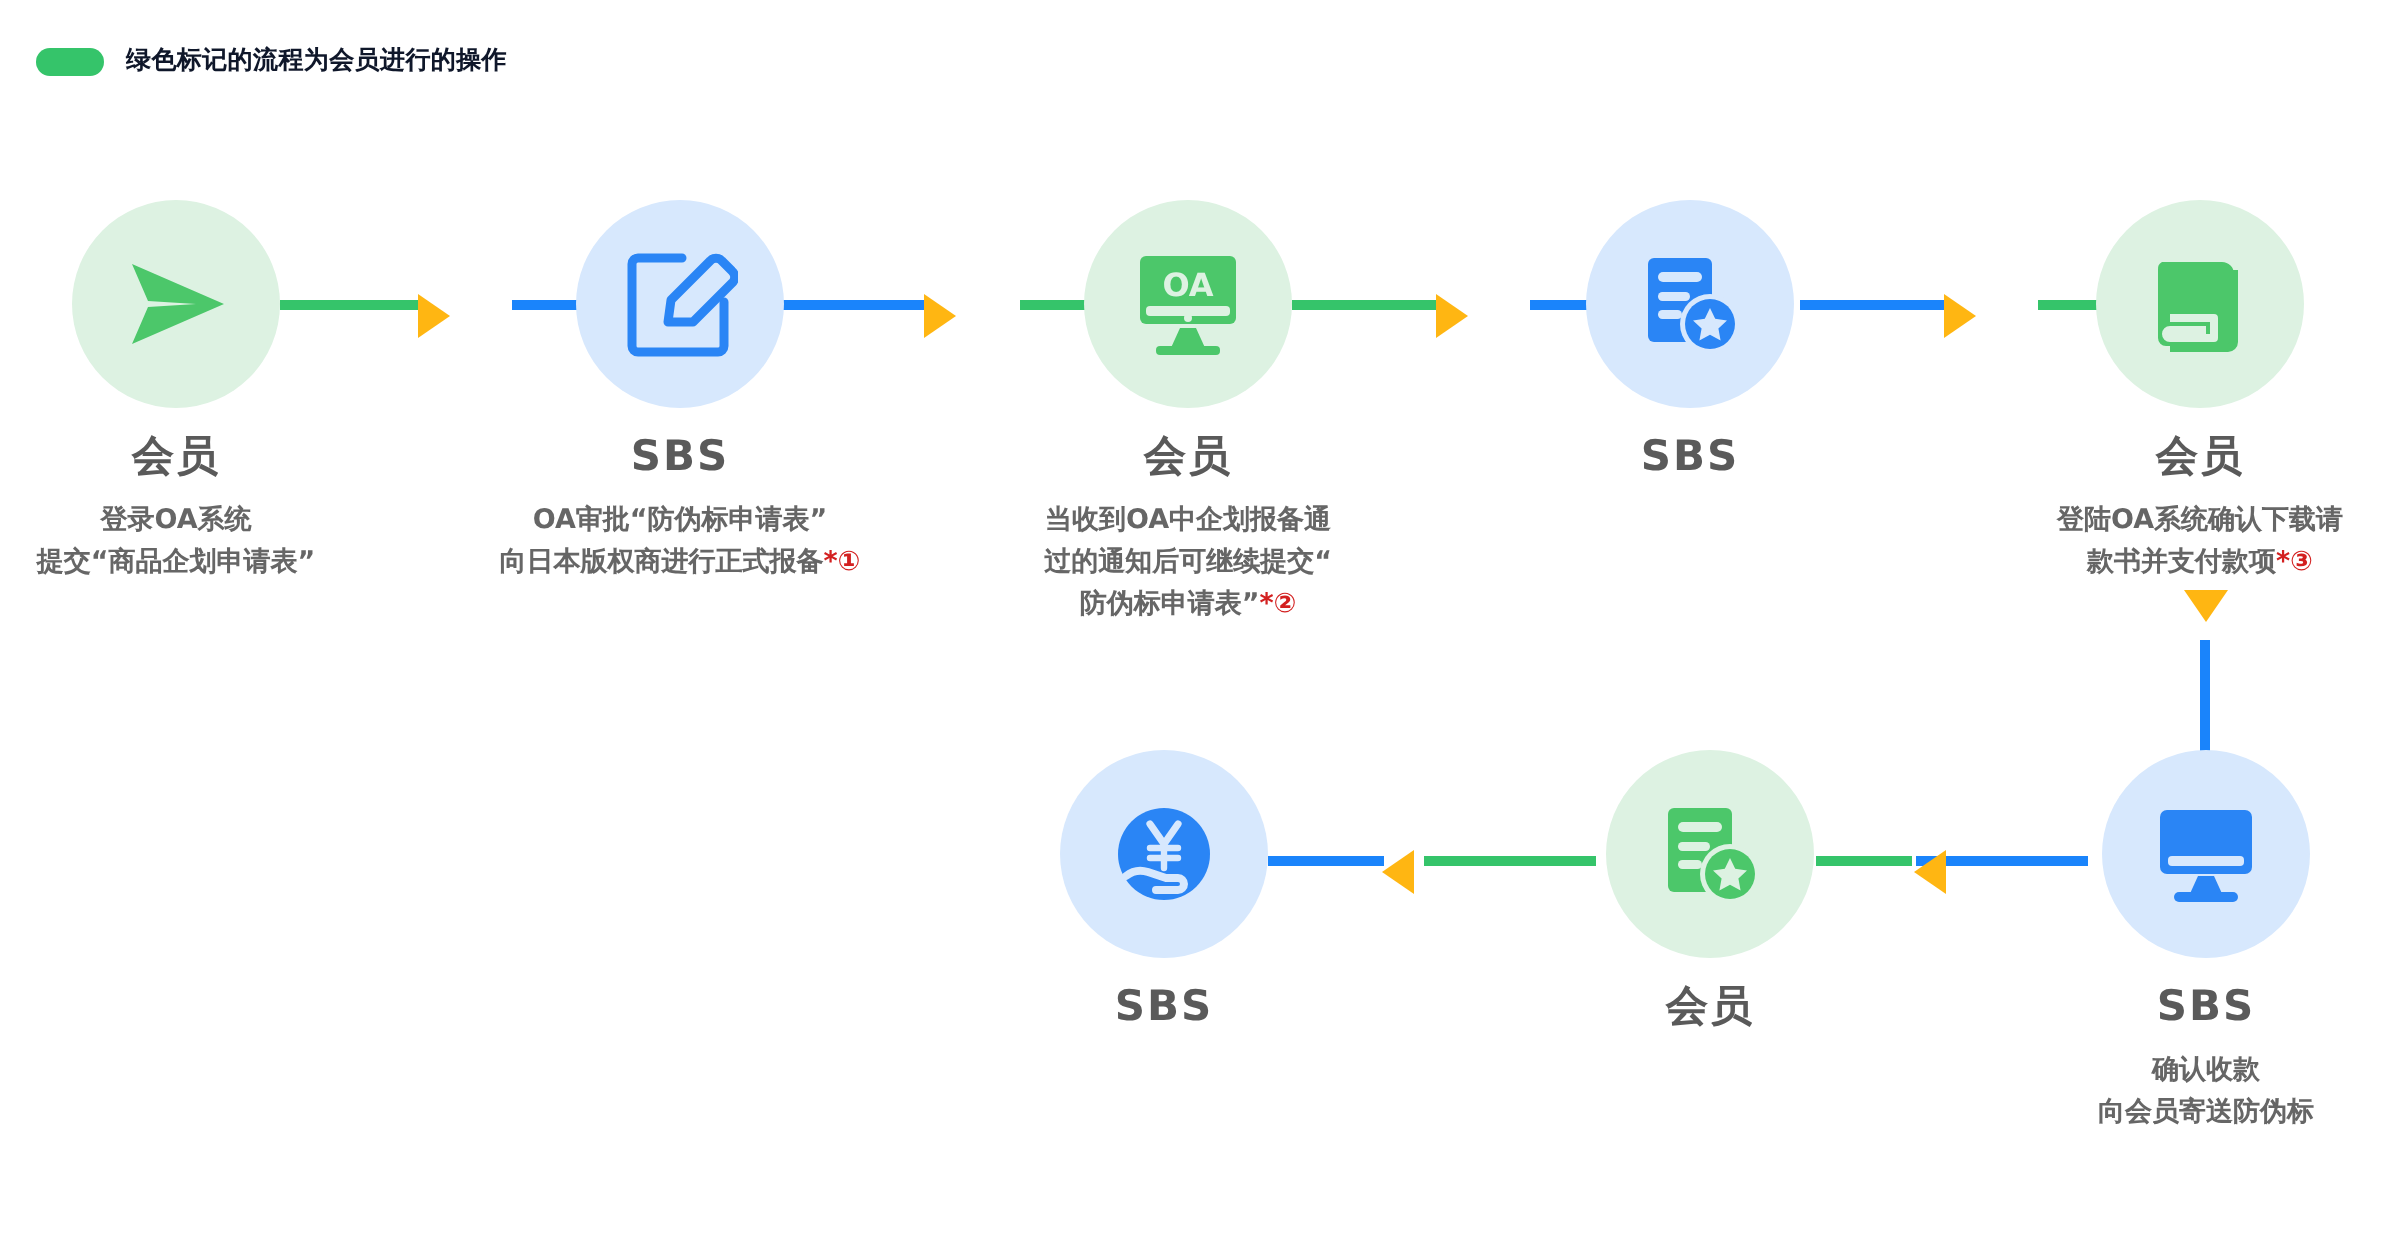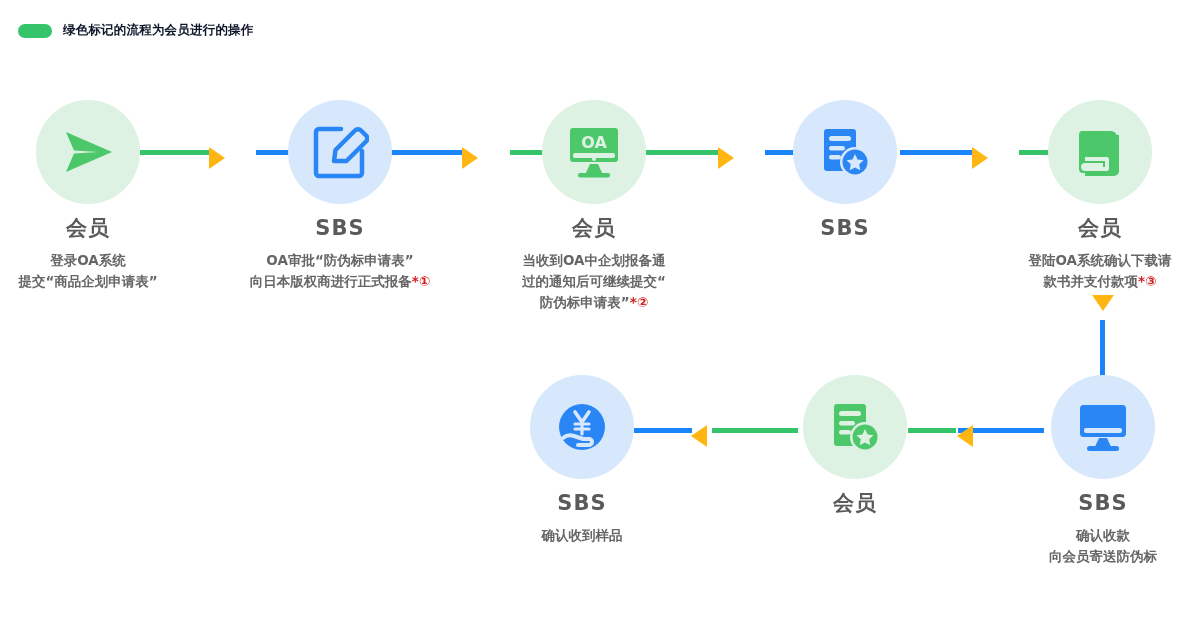--- a/index.html
+++ b/index.html
@@ -184,16 +184,15 @@
     <div class="bubble blue">
       <svg width="58" height="58" viewBox="0 0 58 58">
         <circle cx="29" cy="29" r="23" fill="#2a85f5"></circle>
         <path d="M22 14 L29 24 L36 14" fill="none" stroke="#d7e8fd" stroke-width="3.6" stroke-linecap="round"></path>
         <path d="M22 26 H36 M22 31 H36 M29 24 V36" fill="none" stroke="#d7e8fd" stroke-width="3.2" stroke-linecap="round"></path>
         <path d="M10 40 q5 -4 11 -2 l9 3 h6 a3 3 0 0 1 0 6 H25" fill="none" stroke="#d7e8fd" stroke-width="4" stroke-linecap="round" stroke-linejoin="round"></path>
         <path d="M10 38 q4 -3 10 -1" fill="#d7e8fd"></path>
       </svg>
     </div>
     <div class="role">SBS</div>
-    <div class="desc"><span>确认收到样品</span><span class="mark"></span></div>
   </div>
 
 </div>
 
 </body></html>

